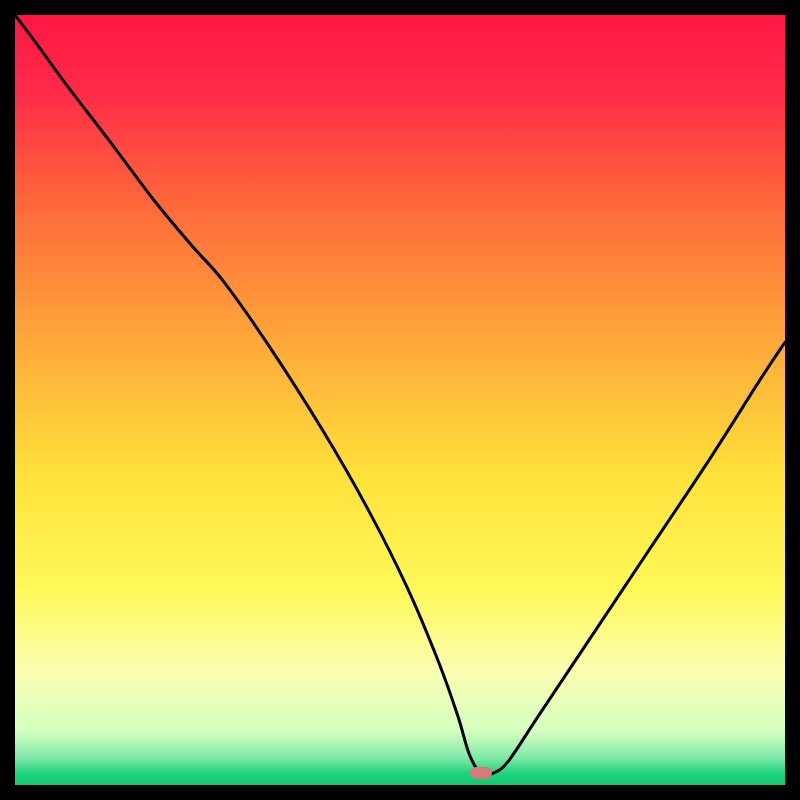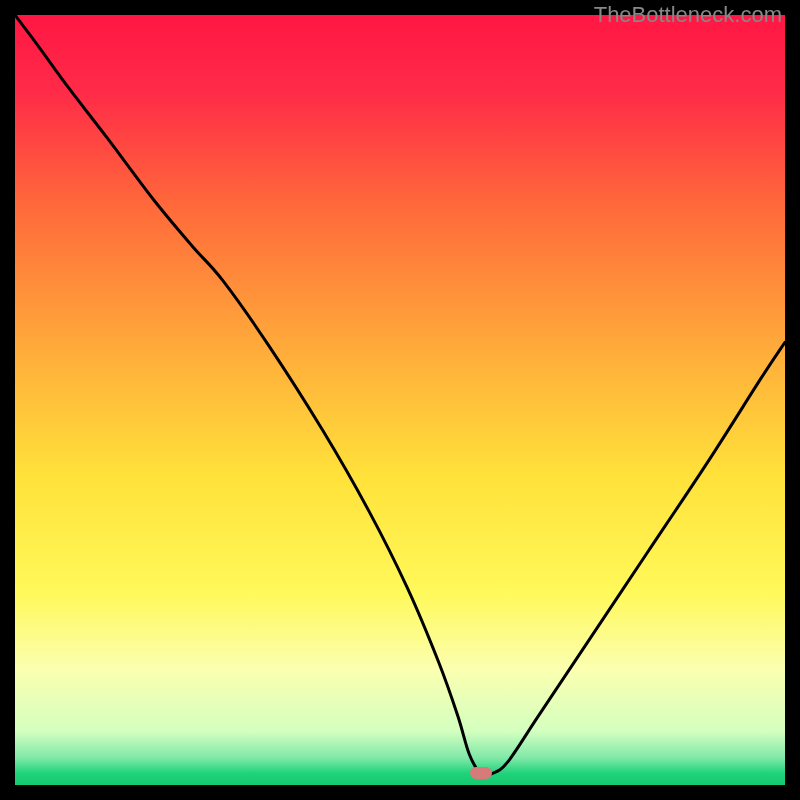--- a/index.html
+++ b/index.html
@@ -83,15 +83,14 @@
     </svg>
 
     <svg class="curve-svg" viewBox="0 0 770 770" preserveAspectRatio="none">
       <path id="curve-path" d="M 0 0 C 3.8499999999999996 5.133333333333344, 14.116666666666664 18.608333333333405, 23.099999999999998 30.800000000000068 C 32.08333333333333 42.99166666666673, 42.35000000000001 57.74999999999998, 53.900000000000006 73.14999999999998 C 65.45 88.54999999999997, 78.28333333333333 104.59166666666671, 92.39999999999999 123.20000000000005 C 106.51666666666665 141.80833333333337, 124.48333333333332 166.8333333333333, 138.6 184.79999999999995 C 152.71666666666667 202.76666666666662, 165.54999999999998 217.525, 177.1 231 C 188.65 244.475, 195.06666666666666 248.96666666666664, 207.9 265.65 C 220.73333333333335 282.3333333333333, 237.41666666666669 306.07500000000005, 254.10000000000002 331.1 C 270.78333333333336 356.125, 291.31666666666666 388.20833333333337, 308 415.8 C 324.68333333333334 443.39166666666665, 340.0833333333333 470.3416666666667, 354.2 496.65000000000003 C 368.31666666666666 522.9583333333334, 381.15 548.625, 392.7 573.65 C 404.25 598.675, 415.1583333333334 625.625, 423.50000000000006 646.8 C 431.8416666666667 667.9749999999999, 437.6166666666666 685.3000000000001, 442.74999999999994 700.7 C 447.88333333333327 716.1, 450.44999999999993 729.575, 454.29999999999995 739.2 C 458.15 748.825, 461.99999999999994 755.2416666666667, 465.84999999999997 758.45 C 469.7 761.6583333333334, 472.9083333333333 760.375, 477.4 758.45 C 481.89166666666665 756.5250000000001, 485.1 756.525, 492.8 746.9 C 500.5 737.275, 510.7666666666667 719.95, 523.6 700.7 C 536.4333333333334 681.45, 551.8333333333333 658.35, 569.8 631.4 C 587.7666666666667 604.4499999999999, 610.8666666666667 569.8, 631.4 539 C 651.9333333333333 508.2, 673.75 476.1166666666667, 693 446.6 C 712.25 417.08333333333337, 734.0666666666666 381.79166666666663, 746.9 361.9 C 759.7333333333333 342.0083333333333, 766.15 333.02500000000003, 770 327.25000000000006" fill="none" stroke="#000" stroke-width="3" stroke-linejoin="round" stroke-linecap="round"></path>
     </svg>
 
     <div class="marker" id="marker" style="left: 454.85px; top: 752.45px;"></div>
 
   </div>
 
-  <div class="watermark">TheBottleneck.com</div>
 
 </div>
 
 </body></html>

